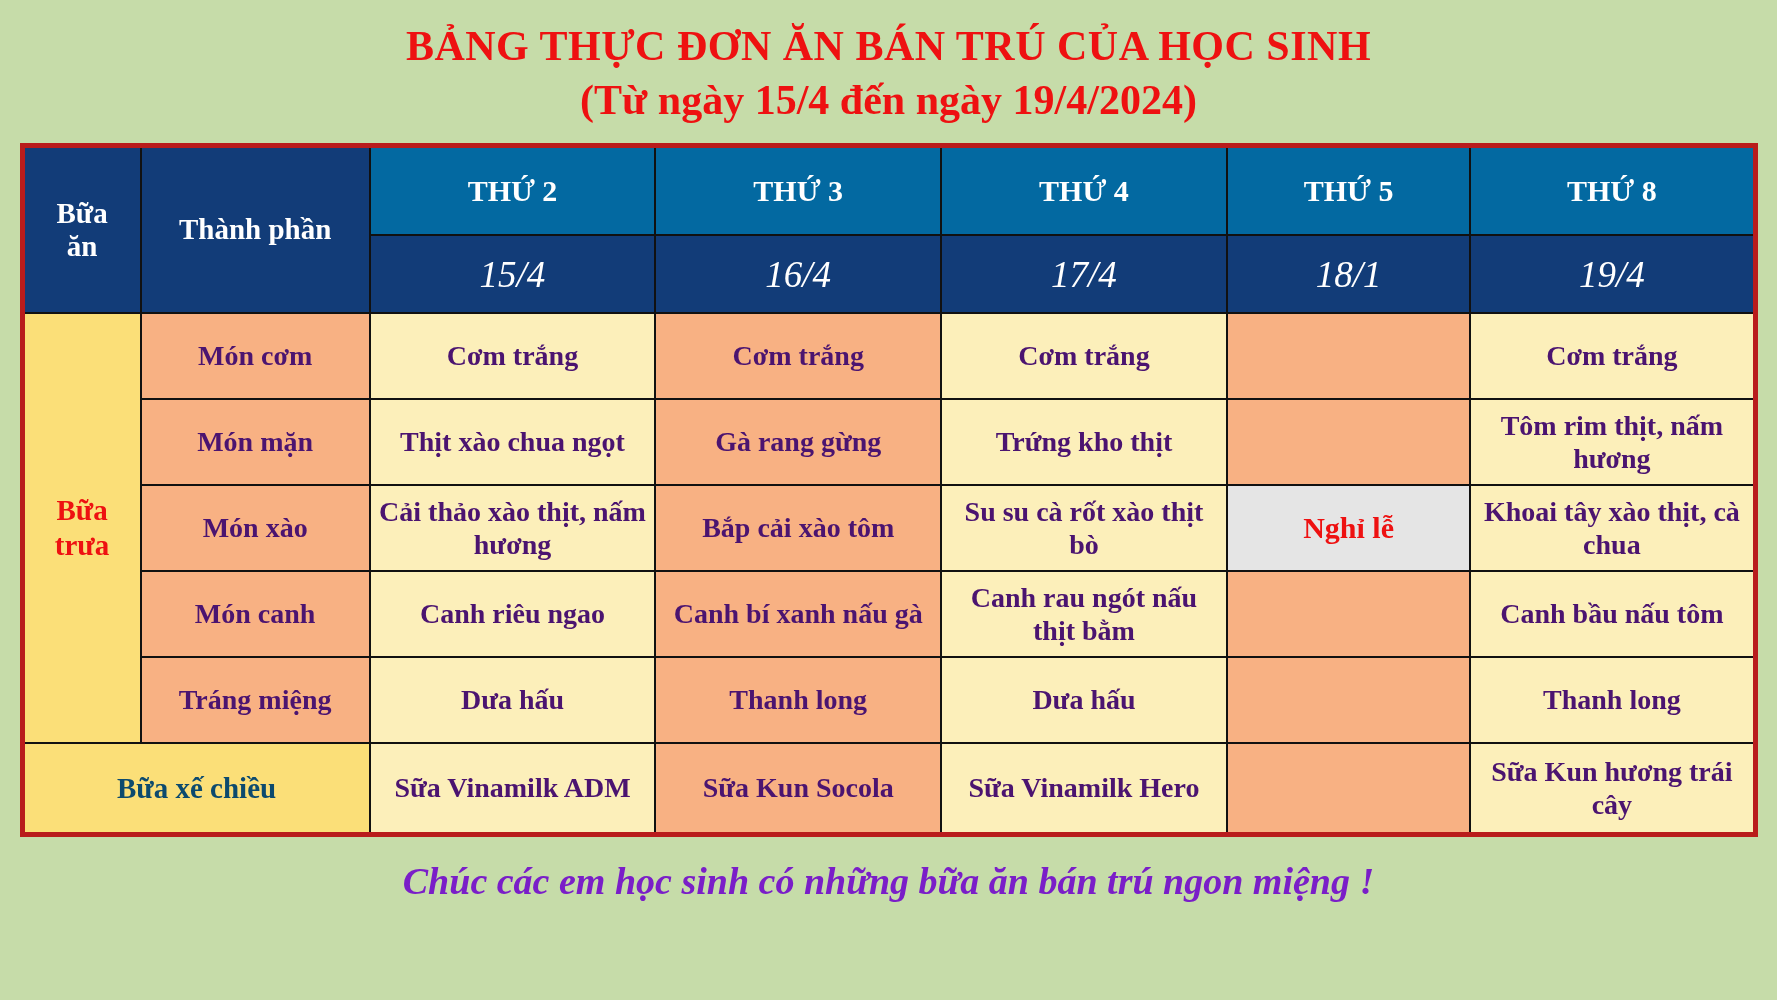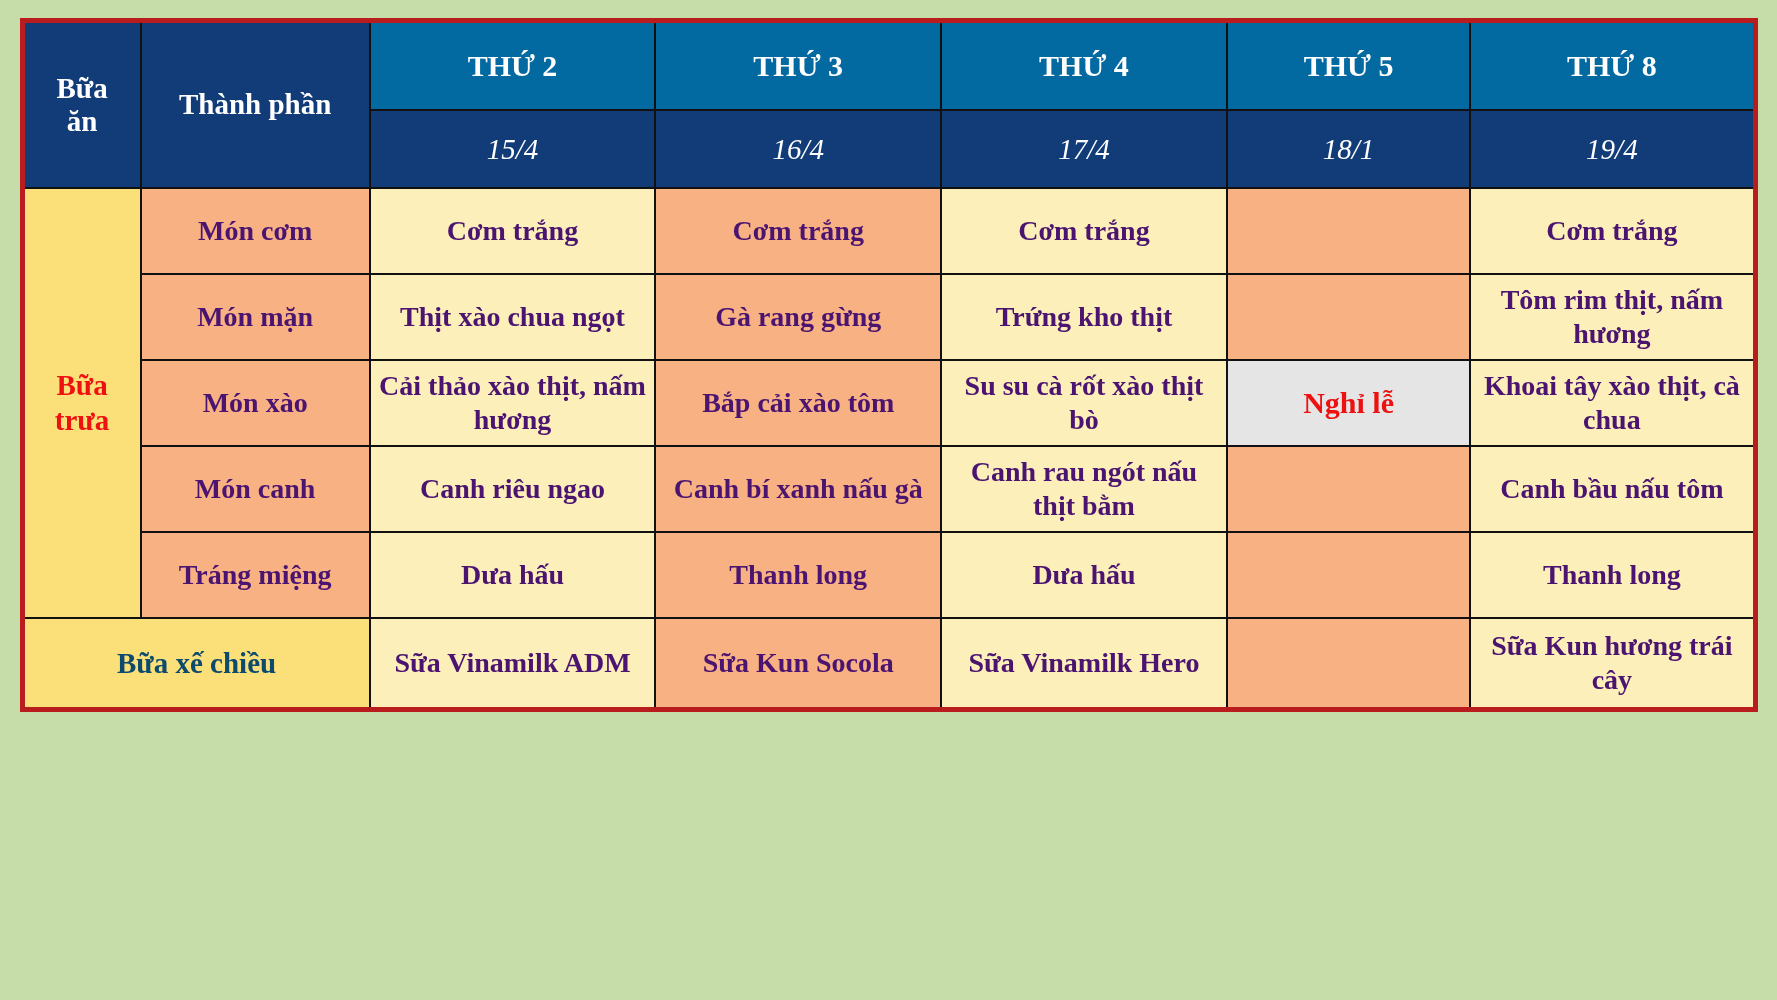--- a/index.html
+++ b/index.html
@@ -74,21 +74,21 @@
     color: #ffffff;
     font-weight: bold;
     font-size: 30px;
     height: 82px;
   }
   .hdr-date {
     background: #123c78;
     color: #ffffff;
     font-style: italic;
     font-weight: normal;
-    font-size: 29px;
+    font-size: 37px;
     height: 72px;
   }
 
   
   .meal-label {
     background: #fbdf78;
     color: #ee1111;
     font-weight: bold;
     font-size: 29px;
     line-height: 1.2;
@@ -148,20 +148,24 @@
     font-size: 38px;
     text-align: center;
     white-space: nowrap;
   }
 </style>
 </head>
 <body>
 
 <div class="page">
 
+  <div class="title-block">
+    <div class="title-line1">BẢNG THỰC ĐƠN ĂN BÁN TRÚ CỦA HỌC SINH</div>
+    <div class="title-line2">(Từ ngày 15/4 đến ngày 19/4/2024)</div>
+  </div>
 
   <div class="table-wrap">
     <table class="menu">
       <colgroup>
         <col style="width:115px">
         <col style="width:222px">
         <col style="width:277px">
         <col style="width:277px">
         <col style="width:277px">
         <col style="width:236px">
@@ -244,14 +248,15 @@
           <td class="cell-cream">Sữa Vinamilk ADM</td>
           <td class="cell-peach">Sữa Kun Socola</td>
           <td class="cell-cream">Sữa Vinamilk Hero</td>
           <td class="cell-empty"></td>
           <td class="cell-cream">Sữa Kun hương trái cây</td>
         </tr>
       </tbody>
     </table>
   </div>
 
+  <div class="footer">Chúc các em học sinh có những bữa ăn bán trú ngon miệng !</div>
 
 </div>
 
 </body></html>

